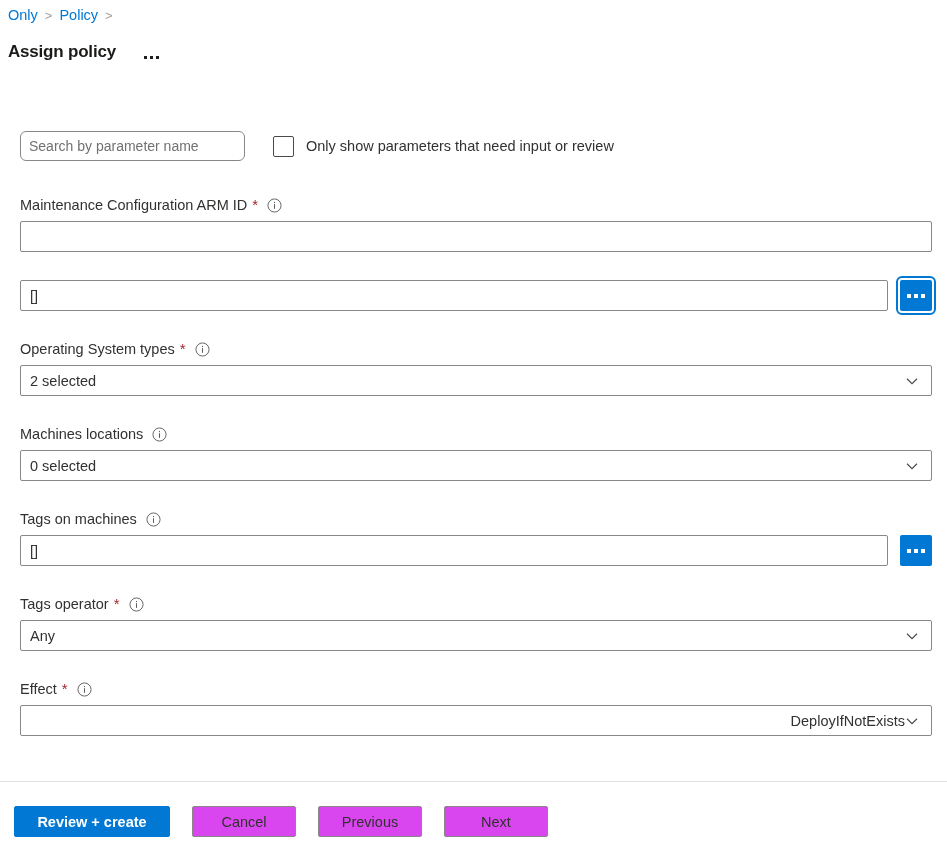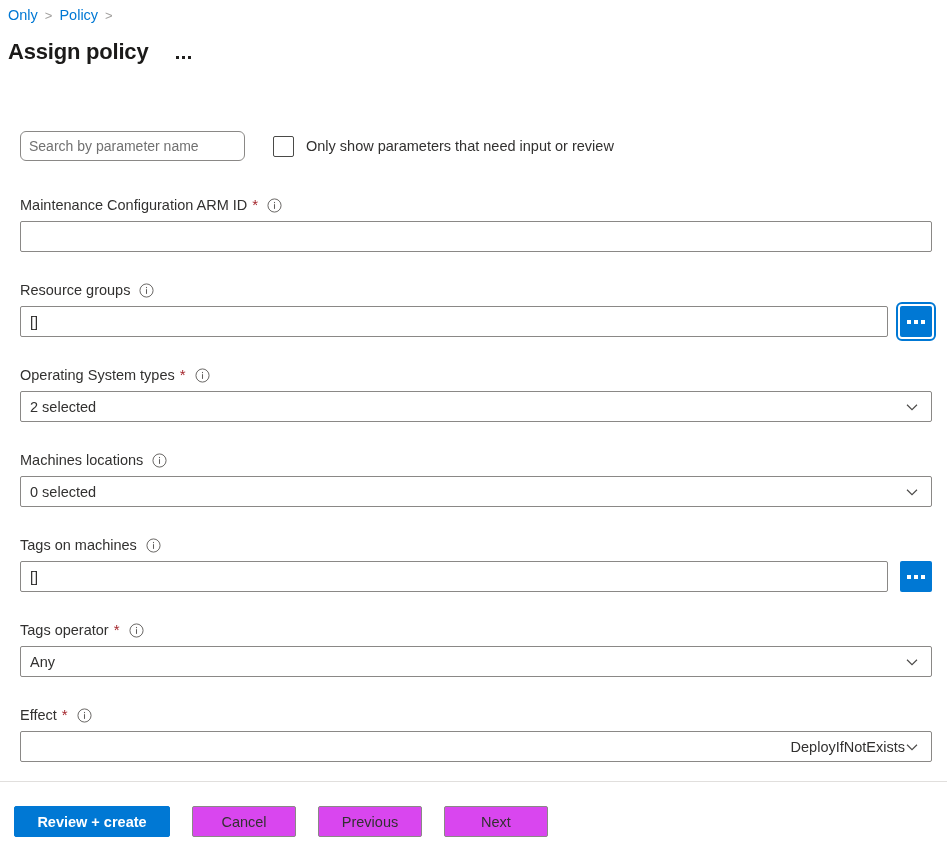--- a/index.html
+++ b/index.html
@@ -40,21 +40,21 @@
 
   
   .title-row {
     position: absolute;
     left: 8px;
     top: 34px;
     display: flex;
     align-items: center;
   }
   .page-title {
-    font-size: 22px;
+    font-size: 17px;
     font-weight: 600;
     letter-spacing: -0.2px;
     color: #1b1a19;
     line-height: 36px;
     white-space: nowrap;
   }
   .title-ellipsis {
     margin-left: 26px;
     margin-top: 10px;
     display: flex;
@@ -299,30 +299,20 @@
             <rect x="7.45" y="6.6" width="1.1" height="5" fill="#605e5c"></rect>
             <rect x="7.45" y="4.2" width="1.1" height="1.3" fill="#605e5c"></rect>
           </svg>
         </span>
       </div>
       <div class="control-row">
         <input type="text" class="text-input" style="">
       </div>
     </div>
     <div class="field">
-      <div class="field-label">
-        <span>Resource groups</span>
-        <span class="info-icon">
-          <svg viewBox="0 0 16 16" width="15" height="15">
-            <circle cx="8" cy="8" r="7" fill="none" stroke="#605e5c" stroke-width="1"></circle>
-            <rect x="7.45" y="6.6" width="1.1" height="5" fill="#605e5c"></rect>
-            <rect x="7.45" y="4.2" width="1.1" height="1.3" fill="#605e5c"></rect>
-          </svg>
-        </span>
-      </div>
       <div class="control-row">
         <input type="text" class="text-input short" value="[]" style="">
         <button class="dots-button focused">
           <i></i>
           <i></i>
           <i></i>
         </button>
       </div>
     </div>
     <div class="field">

